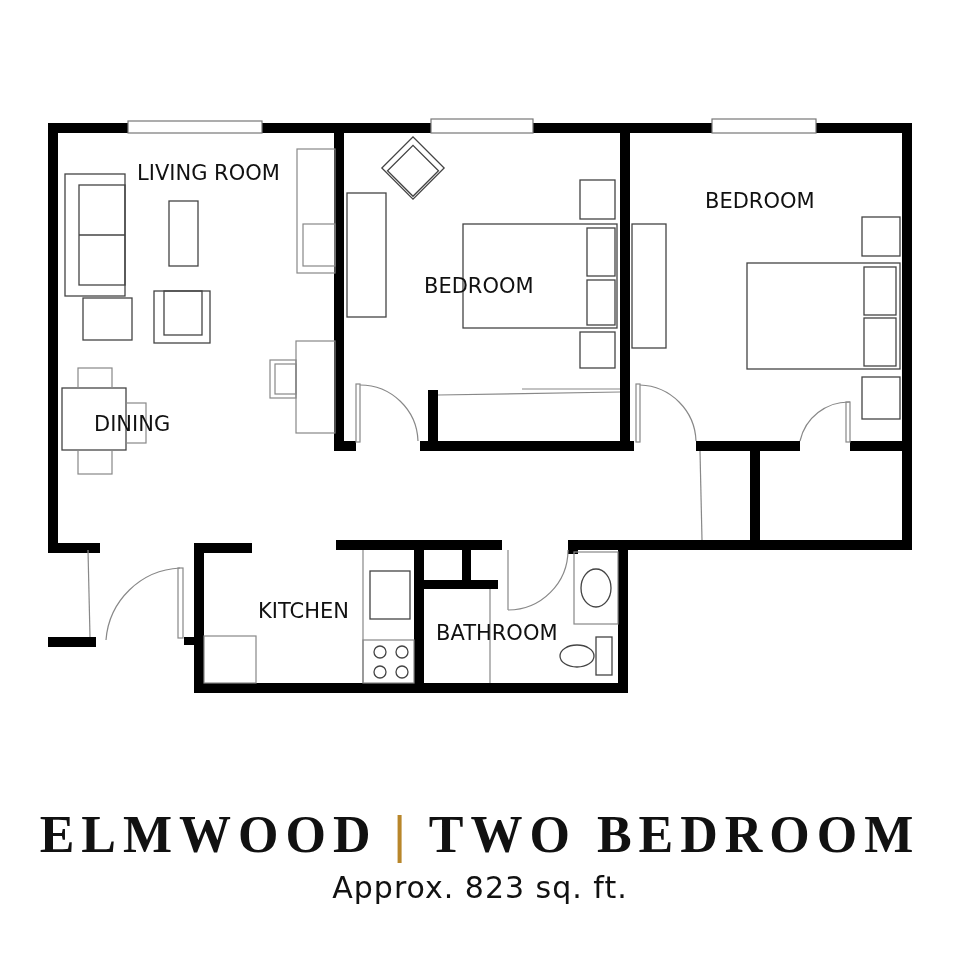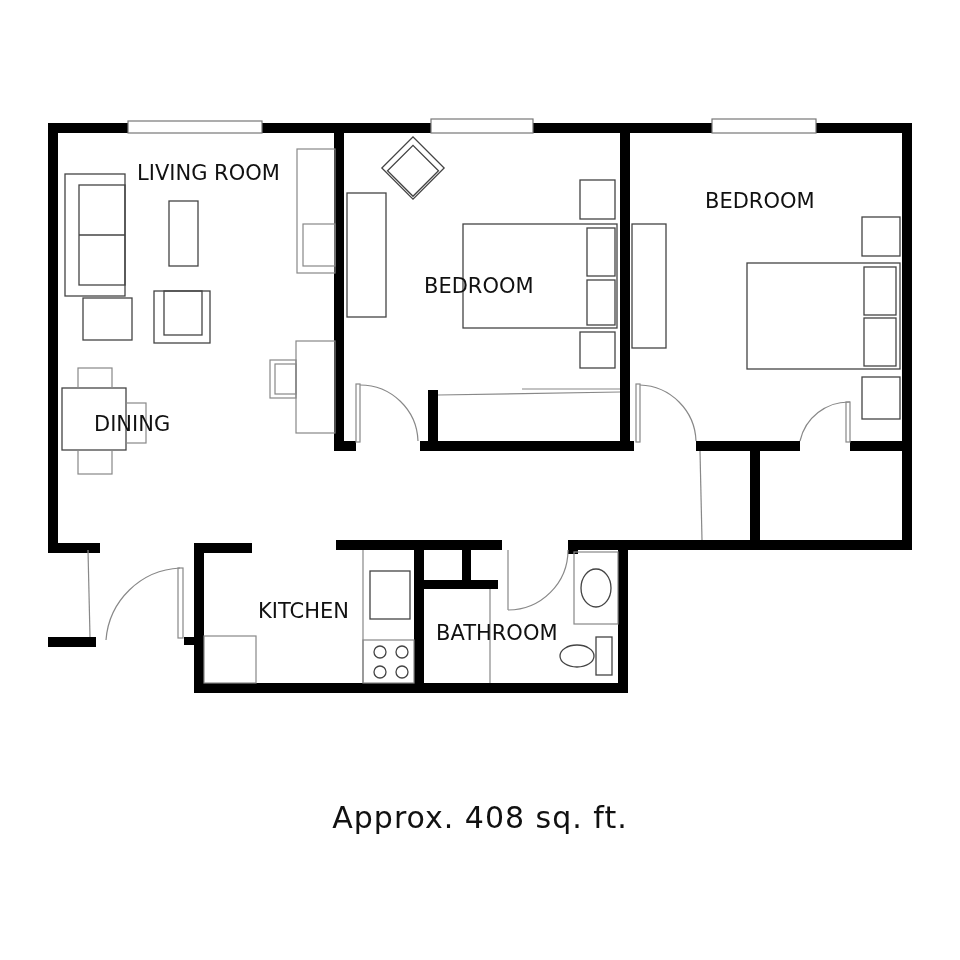--- a/index.html
+++ b/index.html
@@ -155,14 +155,15 @@
     <text class="room-label" x="137" y="180">LIVING ROOM</text>
     <text class="room-label" x="94" y="431">DINING</text>
     <text class="room-label" x="424" y="293">BEDROOM</text>
     <text class="room-label" x="705" y="208">BEDROOM</text>
     <text class="room-label" x="258" y="618">KITCHEN</text>
     <text class="room-label" x="436" y="640">BATHROOM</text>
   </g>
 </svg>
 
 <div id="title-block">
-  <div class="subtitle">Approx. 408 sq. ft.</div>
+  <div class="title"><span>ELMWOOD</span><span class="divider">|</span><span>TWO BEDROOM</span></div>
+  <div class="subtitle">Approx. 823 sq. ft.</div>
 </div>
 
 </body></html>

